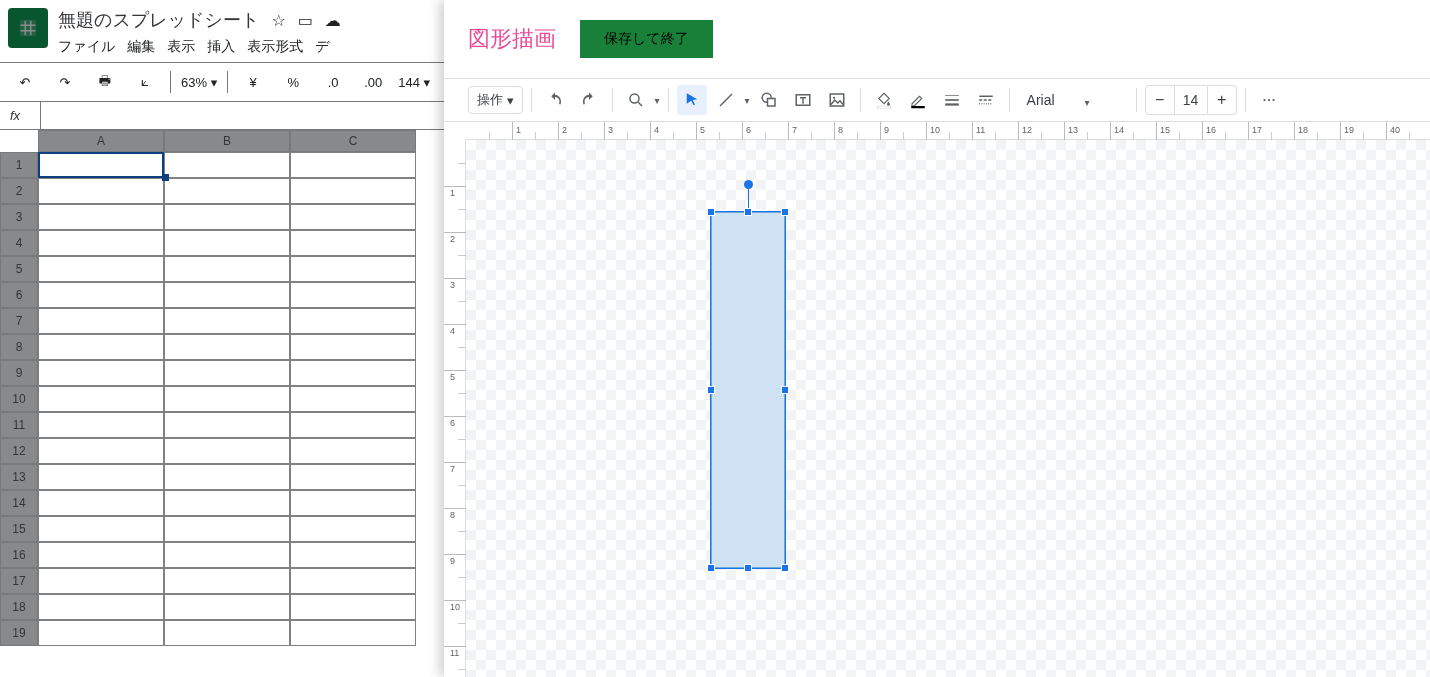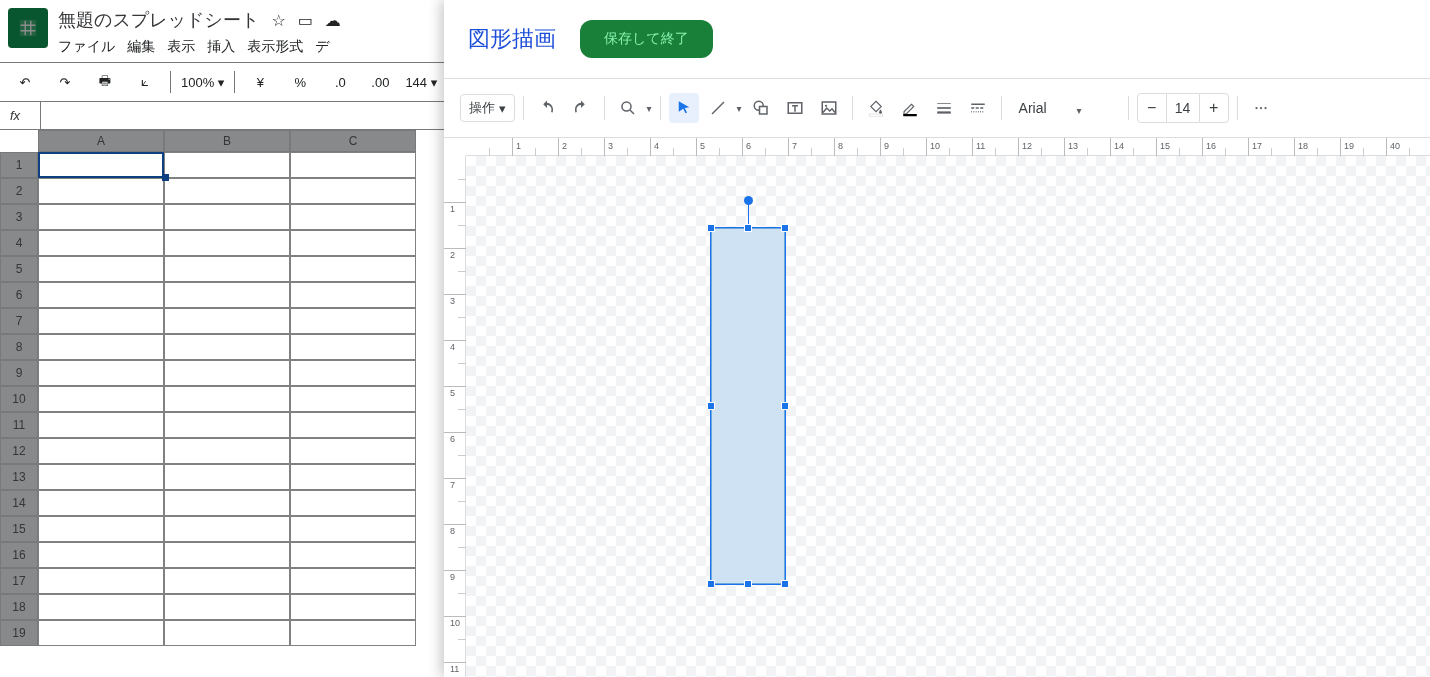--- a/index.html
+++ b/index.html
@@ -22,24 +22,24 @@
   .row { display:flex; height:26px; }
   .row-header { width:38px; border:1px solid #dadce0; display:flex; align-items:center; justify-content:center; font-size:12px; color:#5f6368; background:#f8f9fa;}
   .cell { width:126px; border:1px solid #e8eaed; }
   .cell.sel { border:2px solid #1a73e8; }
   .sel-handle { position:absolute; width:7px; height:7px; background:#1a73e8; }
   
   .overlay { position:absolute; inset:0; background:rgba(0,0,0,0); }
   
   .dialog { position:absolute; left:444px; top:0; right:0; bottom:0; background:#fff; box-shadow:-4px 0 12px rgba(0,0,0,.2); display:flex; flex-direction:column; }
   .dialog-header { display:flex; align-items:center; padding:20px 24px; gap:24px; }
-  .dialog-title { font-size:22px; color:#1d4ed8; flex:0 0 auto; }
+  .dialog-title { font-size:22px; color:#ec4899; flex:0 0 auto; }
   .dialog-status { flex:1; color:#5f6368; font-size:13px; text-align:left; padding-left:150px;}
-  .dialog-save { background:#188038; color:#86efac; border:none; border-radius:12px; padding:10px 24px; font-size:14px; cursor:pointer; }
-  .draw-toolbar { border-top:1px solid #dadce0; border-bottom:1px solid #dadce0; height:60px; display:flex; align-items:center; padding:0 16px; gap:4px; color:#3c4043; }
+  .dialog-save { background:#188038; color:#000000; border:none; border-radius:0; padding:10px 24px; font-size:14px; cursor:pointer; }
+  .draw-toolbar { border-top:1px solid #dadce0; border-bottom:1px solid #dadce0; height:44px; display:flex; align-items:center; padding:0 24px; gap:4px; color:#3c4043; }
   .tb-btn { width:30px; height:30px; display:flex; align-items:center; justify-content:center; border-radius:4px; cursor:pointer; }
   .tb-btn.sel { background:#e8f0fe; }
   .tb-sep { width:1px; height:24px; background:#dadce0; margin:0 4px; }
   .tb-actions { border:1px solid #dadce0; border-radius:4px; padding:4px 8px; font-size:13px; display:flex; align-items:center; gap:4px; cursor:pointer; color:#3c4043;}
   .font-sel { border:1px solid transparent; padding:4px 8px; font-size:14px; display:flex; align-items:flex-end; gap:30px; cursor:pointer; min-width:110px; color:#3c4043;}
   .size-box { display:flex; align-items:center; border:1px solid #dadce0; border-radius:4px; }
   .size-box button { width:28px; height:28px; border:none; background:none; cursor:pointer; font-size:16px; color:#3c4043;}
   .size-box input { width:34px; height:28px; border:none; border-left:1px solid #dadce0; border-right:1px solid #dadce0; text-align:center; font-size:14px; color:#3c4043;}
   
   .canvas-wrap { position:relative; flex:1; overflow:hidden; }
@@ -96,21 +96,21 @@
         </div>
     </div>
   </div>
 
   <div class="sheets-toolbar">
     <span class="tb-btn">↶</span>
     <span class="tb-btn">↷</span>
     <span class="tb-btn">🖶</span>
     <span class="tb-btn">⟀</span>
     <span class="sep"></span>
-    <span><span>100%</span> ▾</span>
+    <span><span>63%</span> ▾</span>
     <span class="sep"></span>
     <span class="tb-btn">¥</span>
     <span class="tb-btn">%</span>
     <span class="tb-btn">.0</span>
     <span class="tb-btn">.00</span>
     <span><span>144</span> ▾</span>
   </div>
 
   <div class="formula-bar">
     <span class="fx">fx</span>

